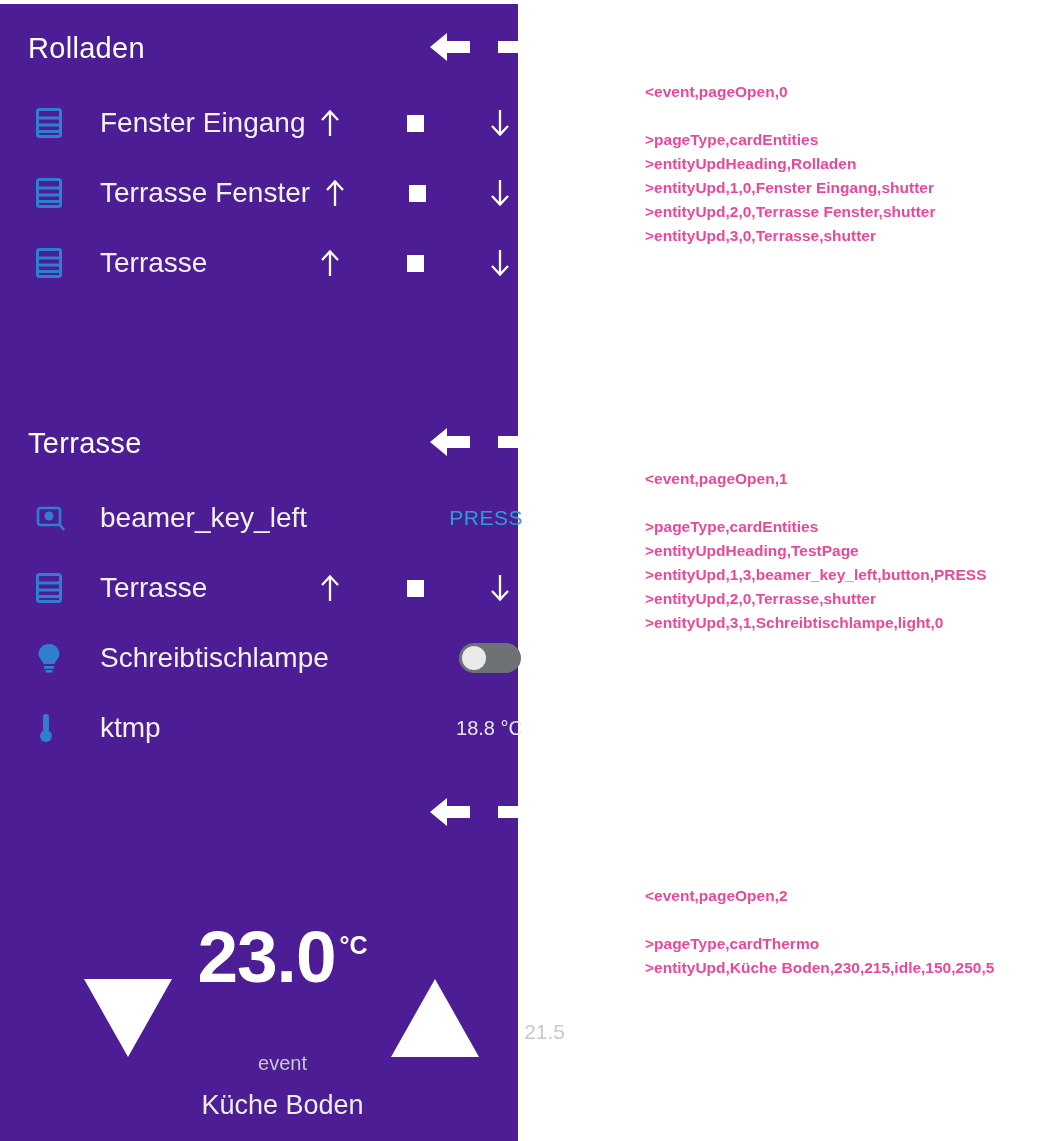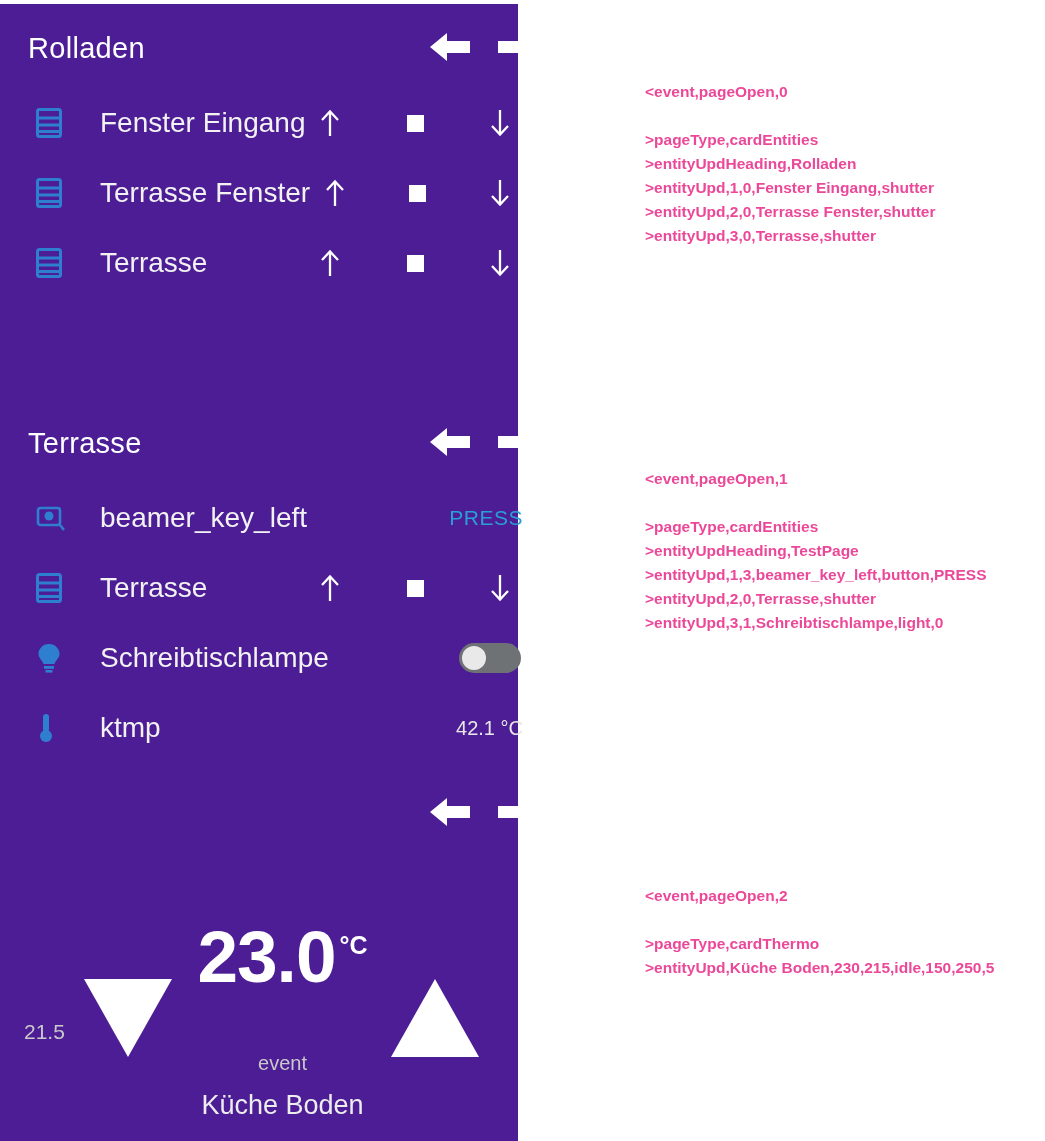--- a/index.html
+++ b/index.html
@@ -173,24 +173,23 @@
     font-size: 25px;
     font-weight: bold;
     vertical-align: 28px;
     margin-left: 4px;
   }
   .thermo-target {
     position: absolute;
     top: 173px;
     left: 0;
     width: 565px;
-    text-align: left;
+    text-align: right;
     font-size: 21px;
     color: #c9c9c9;
-    padding-left: 24px;
   }
   .thermo-state {
     position: absolute;
     top: 205px;
     left: 0;
     width: 565px;
     text-align: center;
     font-size: 20px;
     color: #c9c9c9;
   }
@@ -427,21 +426,21 @@
       </div>
 
       <div class="row">
         <div class="row-icon">
           <svg width="20" height="32" viewBox="0 0 20 32">
               <rect x="7" y="2" width="6" height="18" rx="3" fill="#2f7fd0"></rect>
               <circle cx="10" cy="24" r="6" fill="#2f7fd0"></circle>
             </svg>
         </div>
         <div class="row-label">ktmp</div>
-        <div class="text-value">42.1 °C</div>
+        <div class="text-value">18.8 °C</div>
       </div>
 
     </div>
   </div>
 
   <div class="panel panel-thermo">
     <div class="panel-header">
       <div class="nav-arrows">
         <div class="arrow">
           <svg width="46" height="34" viewBox="0 0 46 34">

